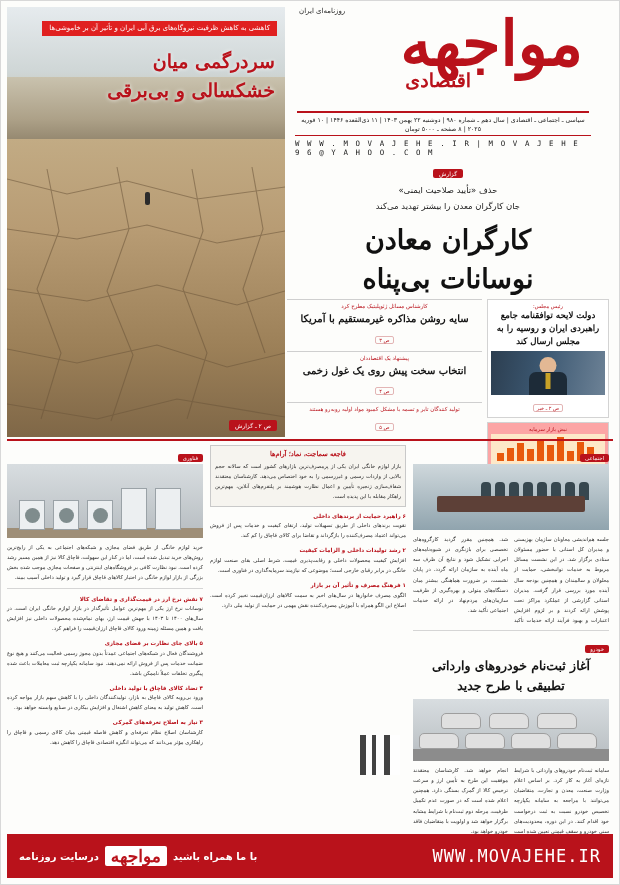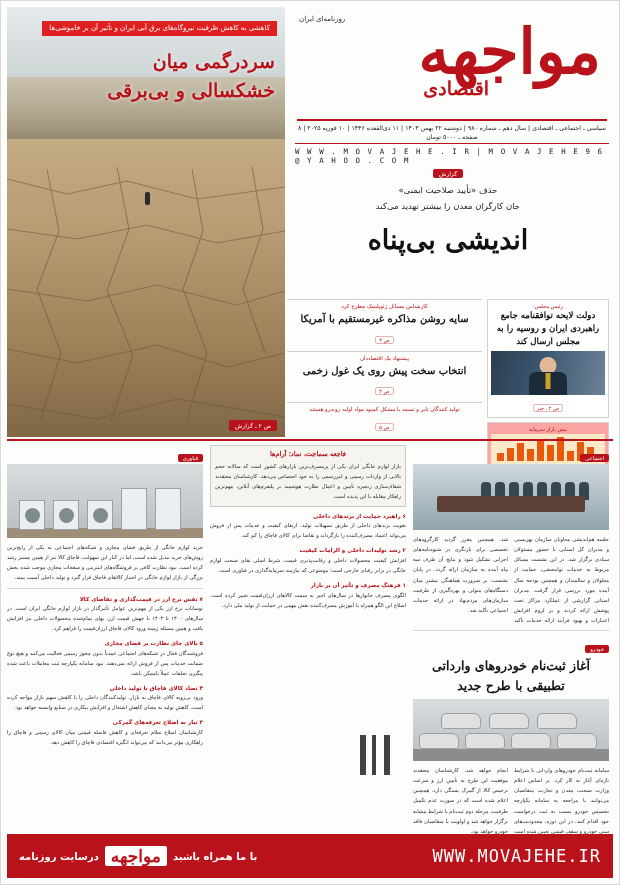--- a/index.html
+++ b/index.html
@@ -12,23 +12,23 @@
     width: 620px; height: 885px;
     position: relative;
     background: #fdfdfb;
     overflow: hidden;
     border: 1px solid #d8d8d8;
   }
 
   
   .masthead {
     position: absolute;
-    top: 8px; right: 0;
+    top: 0; right: 0;
     width: 330px; height: 152px;
-    padding: 6px 10px 0 6px;
+    padding: 6px 28px 0 6px;
   }
   .mh-topline {
     text-align: left;
     font-size: 7px;
     color: #222;
     padding-left: 4px;
     letter-spacing: 0.2px;
   }
   .mh-title-wrap {
     position: relative;
@@ -403,21 +403,22 @@
     <div class="mh-web">W W W . M O V A J E H E . I R    |    M O V A J E H E 9 6 @ Y A H O O . C O M</div>
   </div>
 
   <div class="main-head">
     <span class="mhd-kicker">گزارش</span>
     <div class="mhd-over">
       <div>حذف «تأیید صلاحیت ایمنی»</div>
       <div>جان کارگران معدن را بیشتر تهدید می‌کند</div>
     </div>
     <div class="mhd-title">
-      <div>اندیشی بی‌پناه</div>
+      <div>کارگران معادن</div>
+      <div>نوسانات بی‌پناه</div>
     </div>
   </div>
 
   <div class="mini-row">
 
     <div class="mini-col">
       <div class="mini-item">
         <div class="mini-cat">کارشناس مسائل ژئوپلیتیک مطرح کرد</div>
         <div class="mini-t">سایه روشن مذاکره غیرمستقیم با آمریکا</div>
         <span class="mini-more">ص ۳</span>

